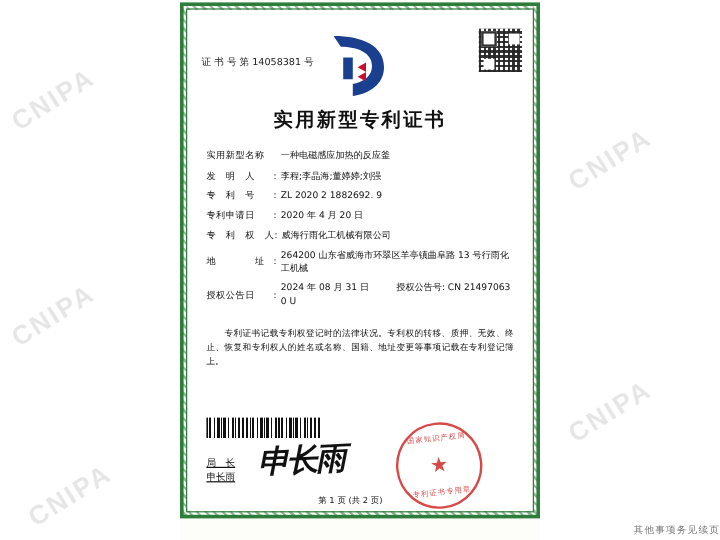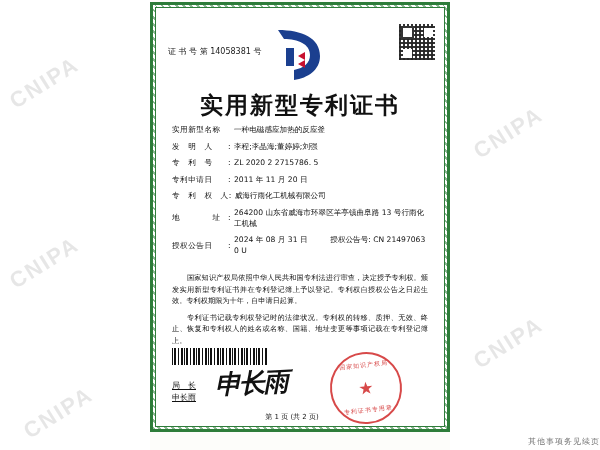--- a/index.html
+++ b/index.html
@@ -137,21 +137,21 @@
     height: 58px;
   }
   .emblem svg { display:block; }
 
   .main-title {
     position: absolute;
     left: 0;
     right: 0;
     top: 90px;
     text-align: center;
-    font-size: 23px;
+    font-size: 16px;
     font-weight: bold;
     letter-spacing: 2px;
     color: #111;
     font-family: "DejaVu Sans", sans-serif;
   }
 
   .fields {
     position: absolute;
     left: 172px;
     top: 124px;
@@ -319,46 +319,45 @@
       <div class="field-value">一种电磁感应加热的反应釜</div>
     </div>
     <div class="field-row">
       <div class="field-label">发　明　人</div>
       <div class="field-colon">:</div>
       <div class="field-value">李程;李晶海;董婷婷;刘强</div>
     </div>
     <div class="field-row">
       <div class="field-label">专　利　号</div>
       <div class="field-colon">:</div>
-      <div class="field-value">ZL 2020 2 2715786. 5</div>
+      <div class="field-value">ZL 2020 2 1882692. 9</div>
     </div>
     <div class="field-row">
       <div class="field-label">专利申请日</div>
       <div class="field-colon">:</div>
-      <div class="field-value">2011 年 11 月 20 日</div>
+      <div class="field-value">2020 年 4 月 20 日</div>
     </div>
     <div class="field-row">
       <div class="field-label">专　利　权　人</div>
       <div class="field-colon">:</div>
       <div class="field-value">威海行雨化工机械有限公司</div>
     </div>
     <div class="field-row">
       <div class="field-label">地　　　　址</div>
       <div class="field-colon">:</div>
       <div class="field-value">264200 山东省威海市环翠区羊亭镇曲阜路 13 号行雨化工机械</div>
     </div>
     <div class="field-row">
       <div class="field-label">授权公告日</div>
       <div class="field-colon">:</div>
       <div class="field-value">2024 年 08 月 31 日　　　授权公告号: CN 214970630 U</div>
     </div>
   </div>
 
   <div class="body-text">
-    <p>国家知识产权局依照中华人民共和国专利法进行审查，决定授予专利权。颁发实用新型专利证书并在专利登记簿上予以登记。专利权自授权公告之日起生效。专利权期限为十年，自申请日起算。</p>
     <p>专利证书记载专利权登记时的法律状况。专利权的转移、质押、无效、终止、恢复和专利权人的姓名或名称、国籍、地址变更等事项记载在专利登记簿上。</p>
   </div>
 
   <div class="barcode"></div>
 
   <div class="sig-labels">
     <div>局　长</div>
     <div>申长雨</div>
   </div>
 

